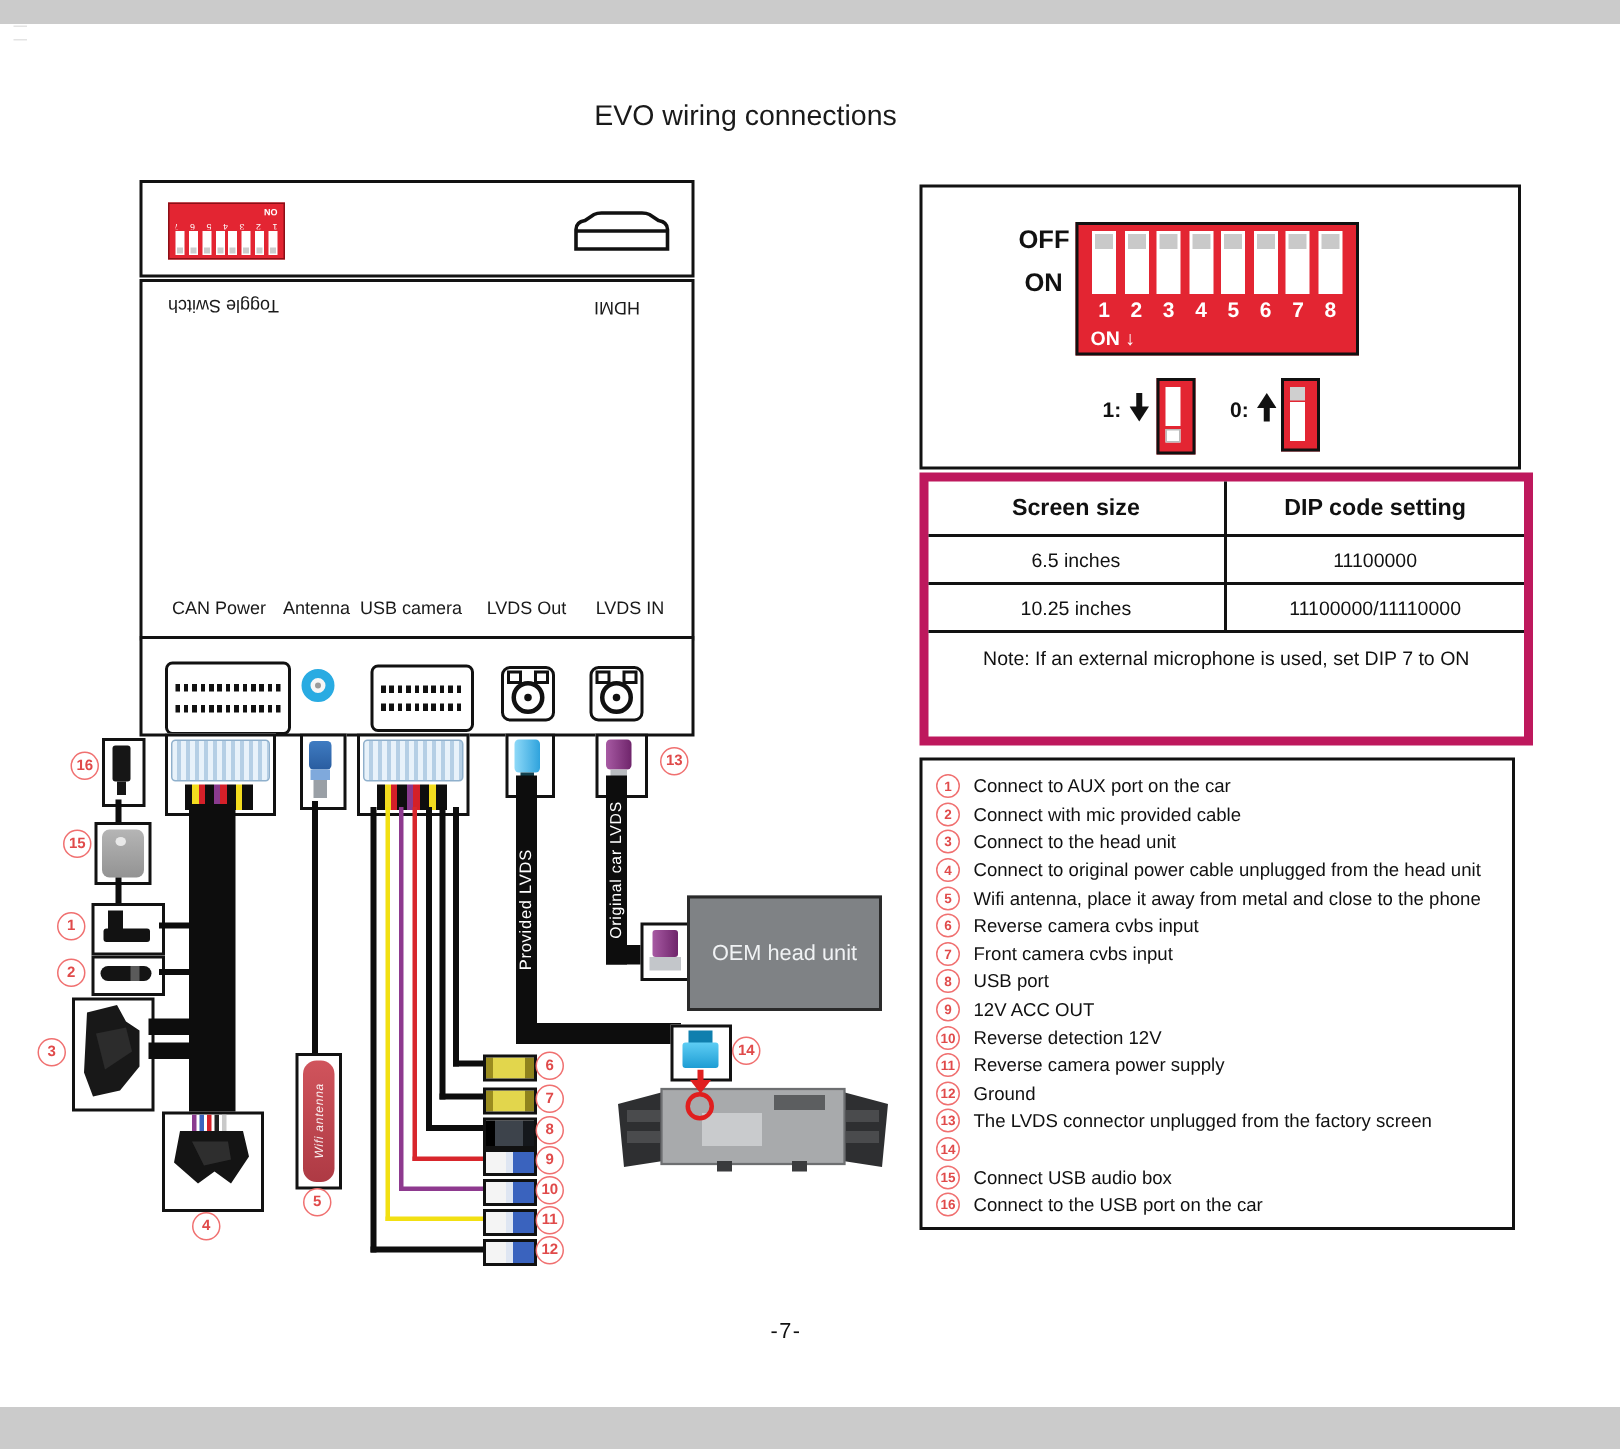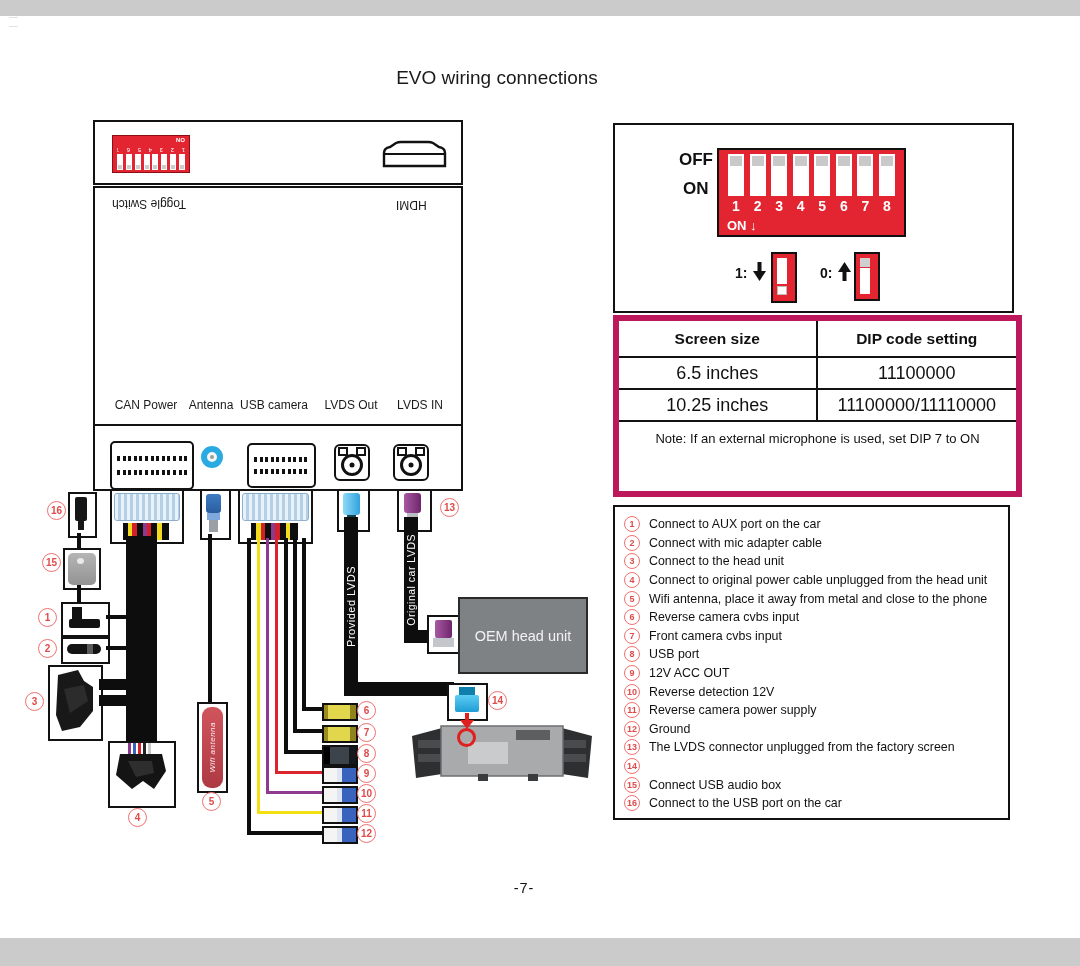--- a/index.html
+++ b/index.html
@@ -53,21 +53,21 @@
   .slot .cap{position:absolute;left:2px;right:2px;top:2px;height:10px;background:#c9c9c9;}
   .numrow span{width:16px;text-align:center;color:#fff;font-weight:bold;font-size:14px;display:block;}
   .msw{position:absolute;width:22px;border:2px solid #111;background:#e32532;}
   .msw .sl{position:absolute;left:4px;width:10px;background:#fff;}
   .msw .cp{position:absolute;left:4px;width:10px;height:9px;}
   
   .tbl{position:absolute;left:613px;top:315px;width:397px;height:170px;display:grid;
        grid-template-columns:1fr 1fr;grid-template-rows:37px 32px 32px 33px 1fr;
        border:6px solid #be185d;background:#fff;}
   .tbl>div{border-right:2px solid #111;border-bottom:2px solid #111;display:flex;
-           align-items:center;justify-content:center;font-size:18px;}
+           align-items:center;justify-content:center;font-size:13px;}
   .tbl>div:nth-child(2n){border-right:none;}
   .tbl .hd{font-weight:bold;font-size:15.5px;}
   .tbl .note{grid-column:1/3;border-right:none;border-bottom:none;font-size:13px;}
   
   .legend{position:absolute;left:613px;top:505px;width:397px;height:315px;border:2px solid #111;
           background:#fff;padding:8px 4px 0 9px;box-sizing:border-box;}
   .lg-item{display:flex;align-items:center;gap:9px;height:18.6px;}
   .lco{width:14px;height:14px;border:1.4px solid #f07070;border-radius:50%;color:#e04a4a;
        font-size:9px;font-weight:bold;display:flex;align-items:center;justify-content:center;
        flex:0 0 auto;}
@@ -382,21 +382,21 @@
   <div class="note">Note: If an external microphone is used, set DIP 7 to ON</div>
 </div>
 
 <div class="legend">
   <div class="lg-item">
       <span class="lco">1</span>
       <span class="txt">Connect to AUX port on the car</span>
     </div>
   <div class="lg-item">
       <span class="lco">2</span>
-      <span class="txt">Connect with mic adapter cable</span>
+      <span class="txt">Connect with mic provided cable</span>
     </div>
   <div class="lg-item">
       <span class="lco">3</span>
       <span class="txt">Connect to the head unit</span>
     </div>
   <div class="lg-item">
       <span class="lco">4</span>
       <span class="txt">Connect to original power cable unplugged from the head unit</span>
     </div>
   <div class="lg-item">

